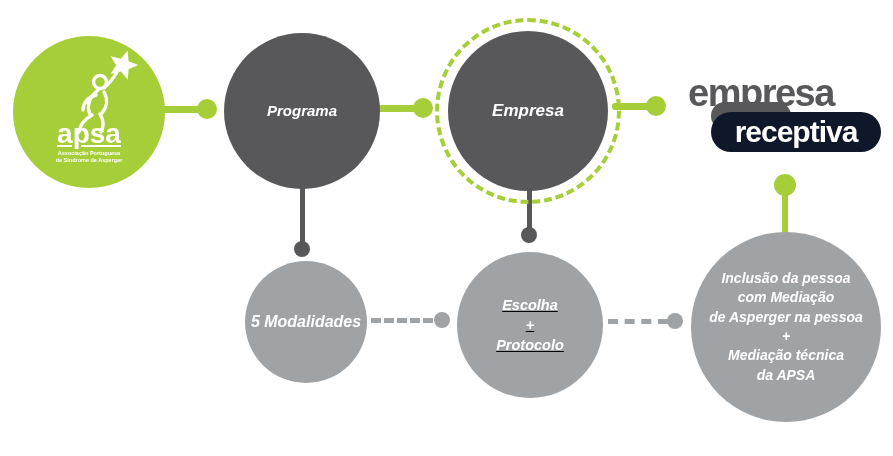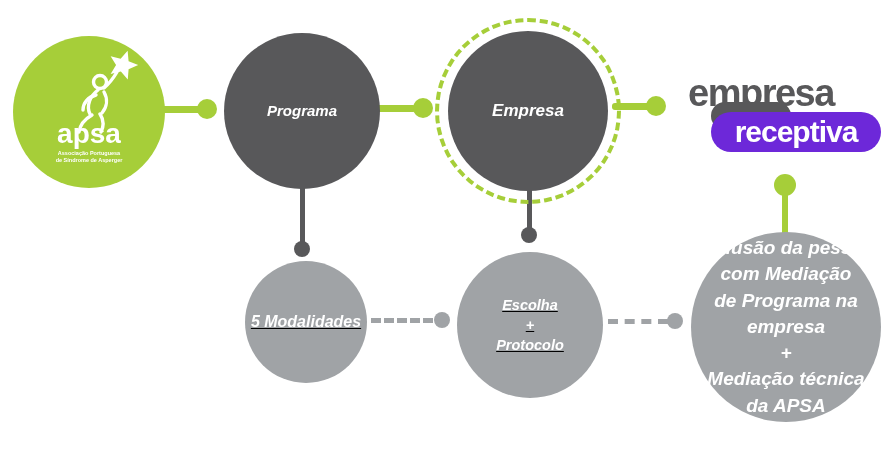--- a/index.html
+++ b/index.html
@@ -26,44 +26,44 @@
   .dot-gray{background:#a0a3a6;}
   .dashline{position:absolute;height:0;border-top:5px dashed #a0a3a6;}
   .dashed-ring{
     position:absolute;border:4px dashed #a6ce39;border-radius:50%;box-sizing:border-box;background:transparent;
   }
   
   .t-programa{font-size:15px;line-height:1.35;}
   .t-empresa{font-size:17px;}
   .t-modalidades{font-size:16px;}
   .t-escolha{font-size:14.5px;line-height:1.38;}
-  .t-inclusao{font-size:19px;line-height:1.38;}
+  .t-inclusao{font-size:14px;line-height:1.38;}
   
   .apsa-word{
     position:absolute;left:0;right:0;top:84px;text-align:center;
-    color:#fff;font-weight:bold;font-size:28px;line-height:1;letter-spacing:0;
+    color:#fff;font-weight:bold;font-size:28px;line-height:1;letter-spacing:0;text-decoration:underline;
   }
   .apsa-sub{
     position:absolute;left:0;right:0;top:114px;text-align:center;
     color:#fff;font-weight:bold;font-size:5.5px;line-height:1.25;
   }
   .apsa-sub span{display:block;}
   .logo-art{position:absolute;left:40px;top:10px;}
   
   .er-word1{
     position:absolute;left:688px;top:74px;color:#58585a;font-weight:bold;
     font-size:38px;letter-spacing:-1.5px;line-height:1;
   }
   .er-tab{
     position:absolute;left:711px;top:102px;width:80px;height:28px;
     background:#58585a;border-radius:14px;
   }
   .er-pill{
     position:absolute;left:711px;top:112px;width:170px;height:40px;
-    background:#6d28d9;border-radius:20px;
+    background:#0f172a;border-radius:20px;
     color:#fff;font-weight:bold;font-size:30px;letter-spacing:-1px;
     text-align:center;line-height:40px;
   }
 </style>
 </head>
 <body>
 
 <div class="stage">
 
   <div class="hline" style="left:158px;top:106px;width:46px;height:7px;"></div>
@@ -122,36 +122,36 @@
 
   <div class="dashed-ring" style="left:435px;top:18px;width:186px;height:186px;"></div>
   <div class="circle c-dark" style="left:448px;top:31px;width:160px;height:160px;">
     <div class="txt t-empresa">Empresa</div>
   </div>
 
   <div class="er-word1">empresa</div>
   <div class="er-tab"></div>
   <div class="er-pill">receptiva</div>
 
-  <div class="circle c-gray" style="left:245px;top:261px;width:122px;height:122px;text-decoration:underline;">
+  <div class="circle c-gray" style="left:245px;top:261px;width:122px;height:122px;">
     <div class="txt t-modalidades">5 Modalidades</div>
   </div>
 
   <div class="circle c-gray" style="left:457px;top:252px;width:146px;height:146px;text-decoration:underline;">
     <div class="txt t-escolha">
       <span>Escolha</span>
       <span>+</span>
       <span>Protocolo</span>
     </div>
   </div>
 
   <div class="circle c-gray" style="left:691px;top:232px;width:190px;height:190px;">
     <div class="txt t-inclusao">
       <span>Inclusão da pessoa</span>
       <span>com Mediação</span>
-      <span>de Programa na empresa</span>
+      <span>de Asperger na pessoa</span>
       <span>+</span>
       <span>Mediação técnica</span>
       <span>da APSA</span>
     </div>
   </div>
 
 </div>
 
 </body></html>

